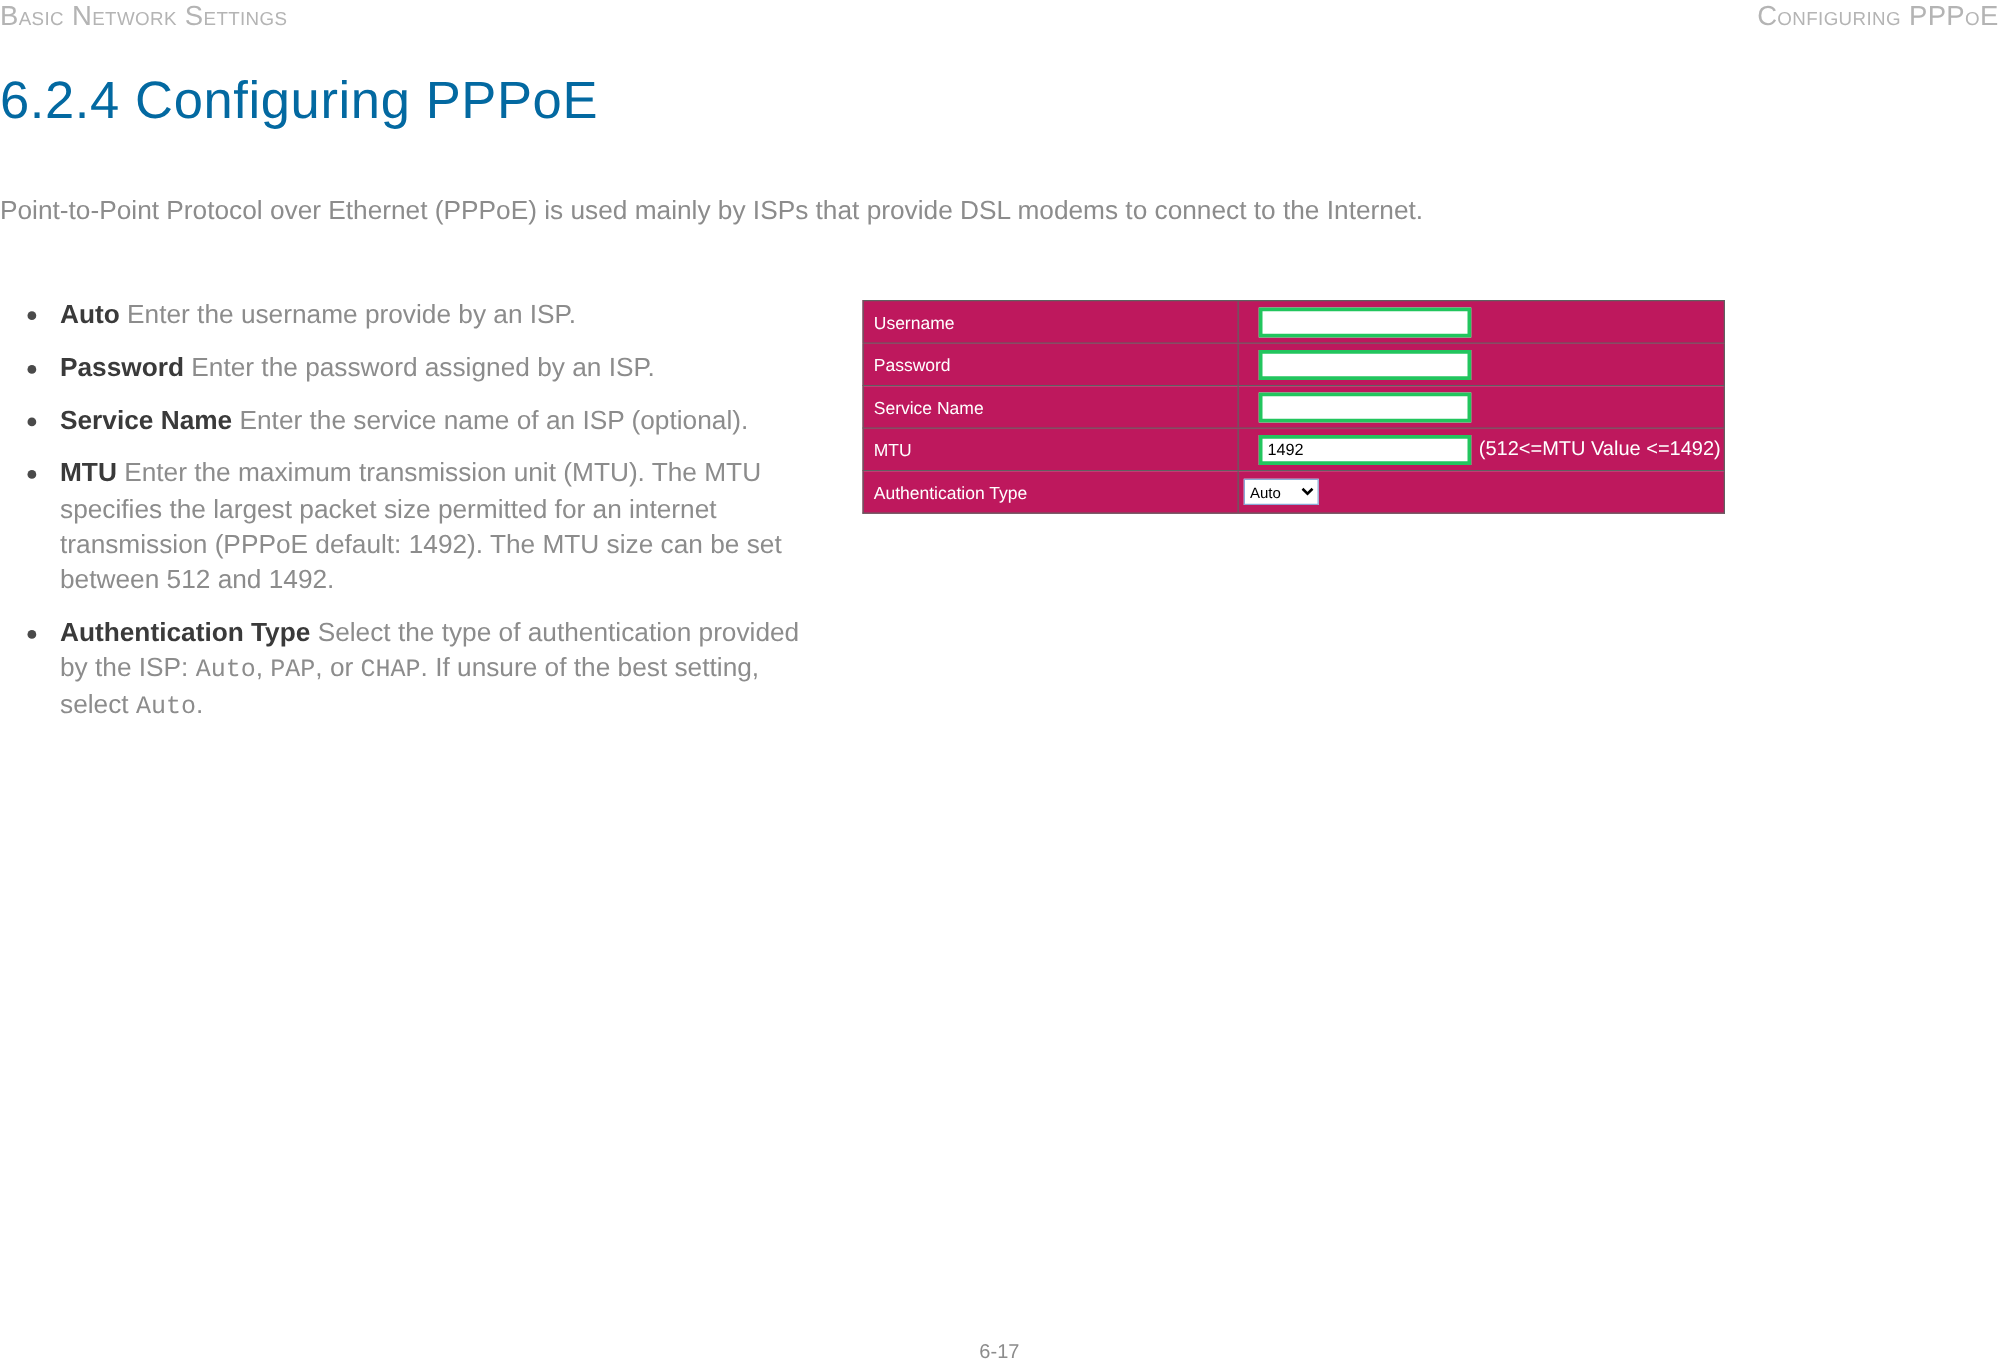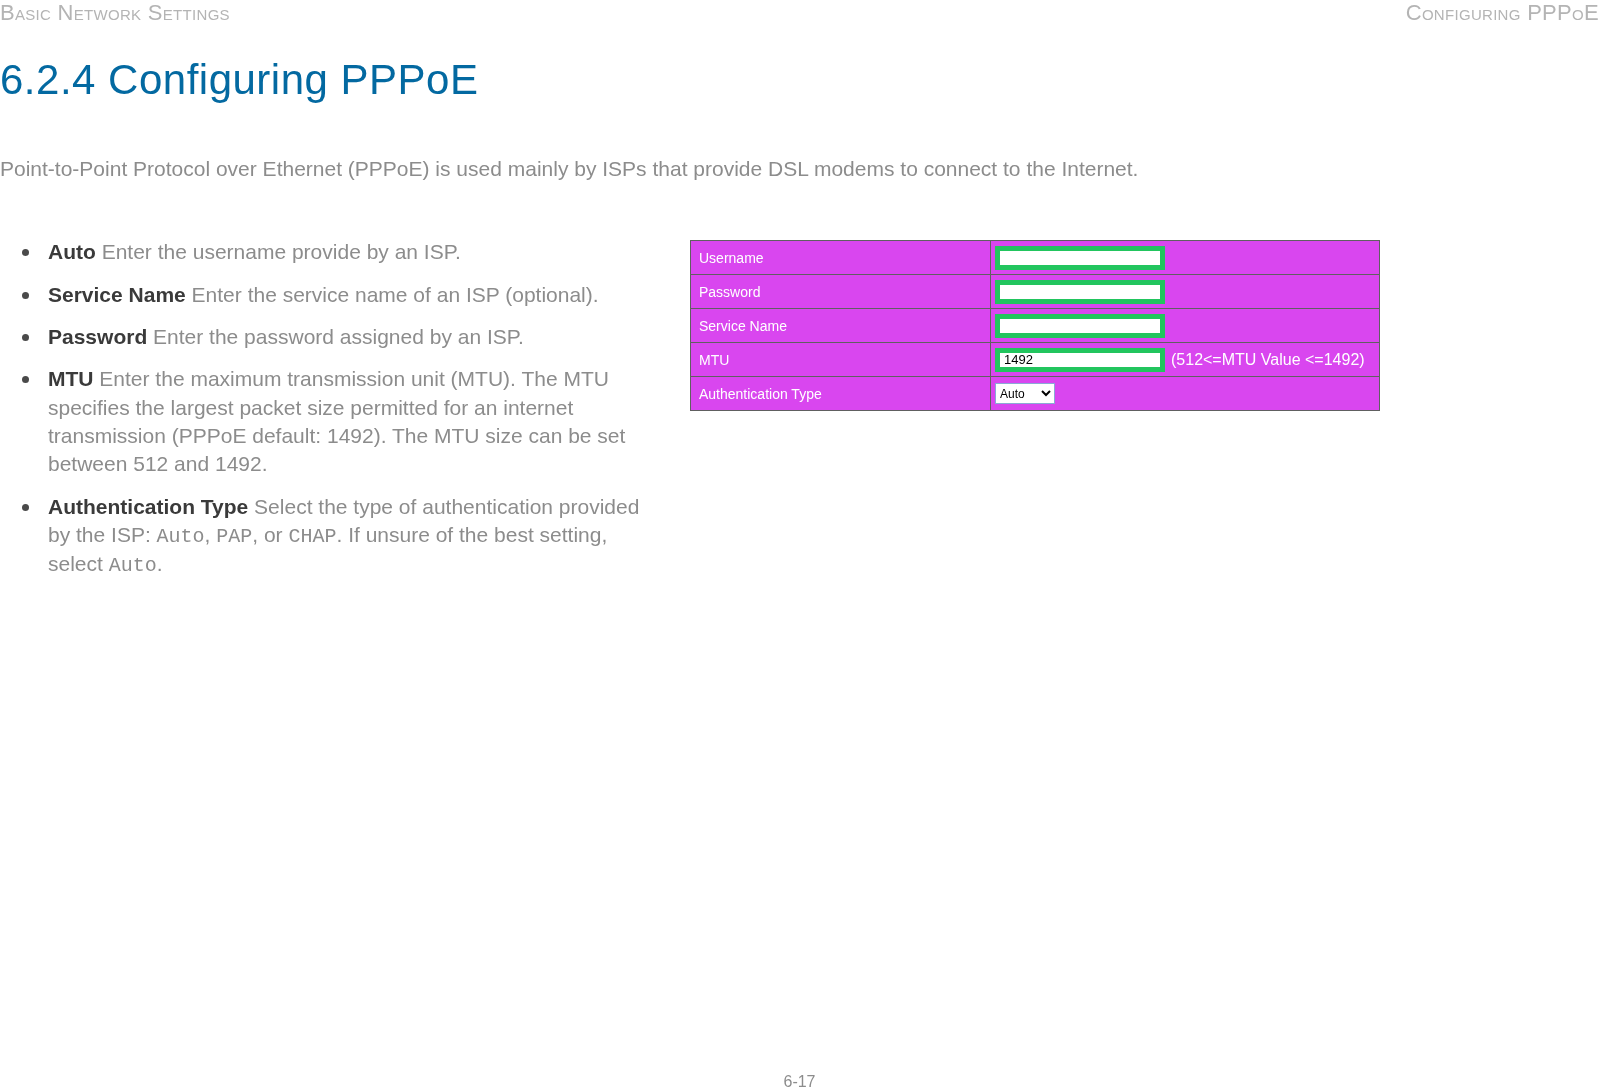--- a/index.html
+++ b/index.html
@@ -94,21 +94,21 @@
     width: 690px;
     border-collapse: collapse;
     font-family: Arial, sans-serif;
   }
   .config-row {
     display: flex;
     align-items: stretch;
     height: 33px;
     border: 1px solid #606060;
     border-top: none;
-    background: #d946ef;
+    background: #be185d;
     color: #ffffff;
     font-size: 14px;
   }
   .config-row:first-child { border-top: 1px solid #606060; }
   .cfg-label {
     flex: 0 0 300px;
     display: flex;
     align-items: center;
     padding-left: 8px;
     border-right: 1px solid #606060;
@@ -118,26 +118,27 @@
     flex: 1;
     display: flex;
     align-items: center;
     padding-left: 4px;
     gap: 6px;
   }
   .cfg-value input[type=text],
   .cfg-value input[type=password] {
     width: 170px;
     height: 24px;
-    border: 5px solid #22c55e;
+    border: 3px solid #22c55e;
     background: #ffffff;
     font-size: 13px;
     padding: 0 4px;
     box-sizing: border-box;
     color:#000;
+    margin-left:12px;
   }
   .cfg-value .hint {
     color: #ffffff;
     font-size: 16px;
   }
   .cfg-value select {
     width: 60px;
     height: 21px;
     background: #fff;
     border: 1px solid #8aa9d6;
@@ -168,24 +169,24 @@
 
   <p class="intro">Point-to-Point Protocol over Ethernet (PPPoE) is used mainly by ISPs that provide DSL modems to connect to the Internet.</p>
 
   <div class="two-col">
     <div class="left-col">
       <ul class="bullets">
         <li>
           <span class="term">Auto</span><span>  Enter the username provide by an ISP.</span>
         </li>
         <li>
+          <span class="term">Password</span><span>  Enter the password assigned by an ISP.</span>
+        </li>
+        <li>
           <span class="term">Service Name</span><span>  Enter the service name of an ISP (optional).</span>
-        </li>
-        <li>
-          <span class="term">Password</span><span>  Enter the password assigned by an ISP.</span>
         </li>
         <li>
           <span class="term">MTU</span><span>  Enter the maximum transmission unit (MTU). The MTU specifies the largest packet size permitted for an internet transmission (PPPoE default: 1492). The MTU size can be set between 512 and 1492.</span>
         </li>
         <li>
           <span class="term">Authentication Type</span><span>  Select the type of authentication provided by the ISP: </span><code class="lit">Auto</code><span>, </span><code class="lit">PAP</code><span>, or </span><code class="lit">CHAP</code><span>. If unsure of the best setting, select </span><code class="lit">Auto</code><span>.</span>
         </li>
       </ul>
     </div>
 

